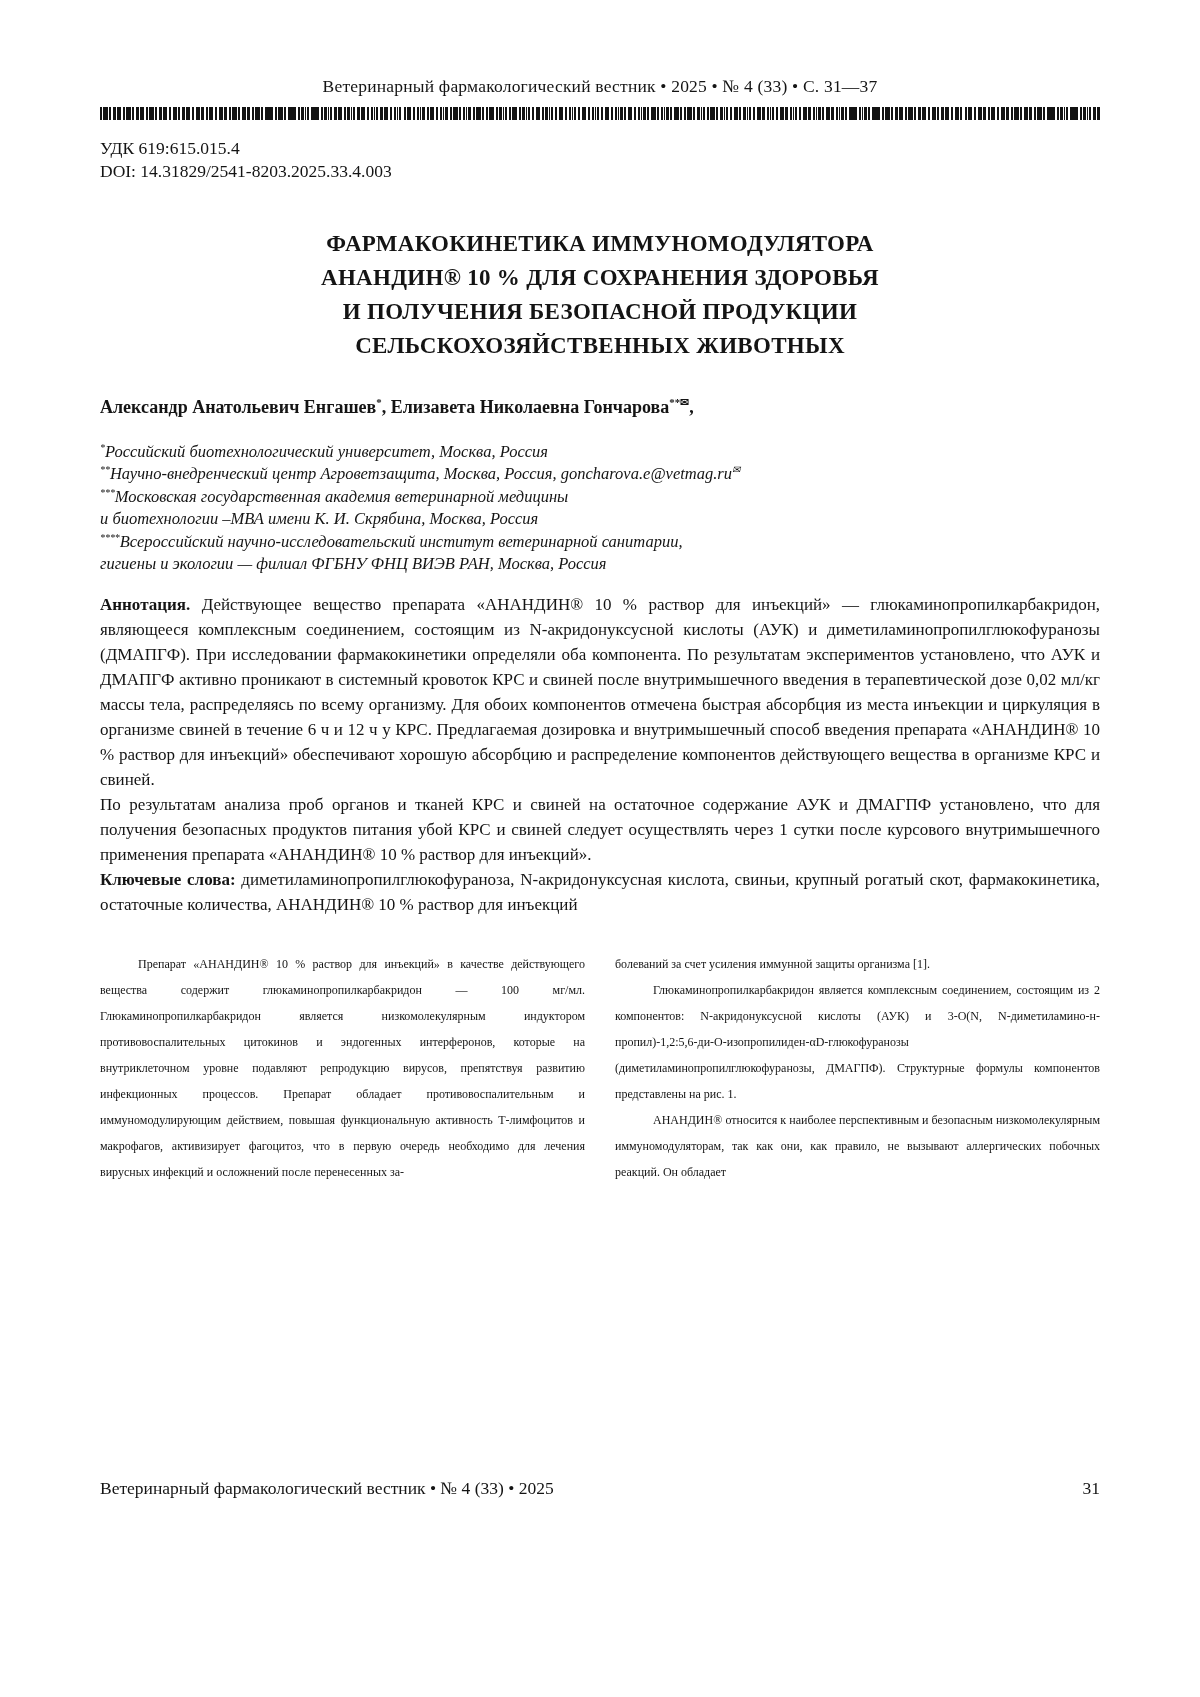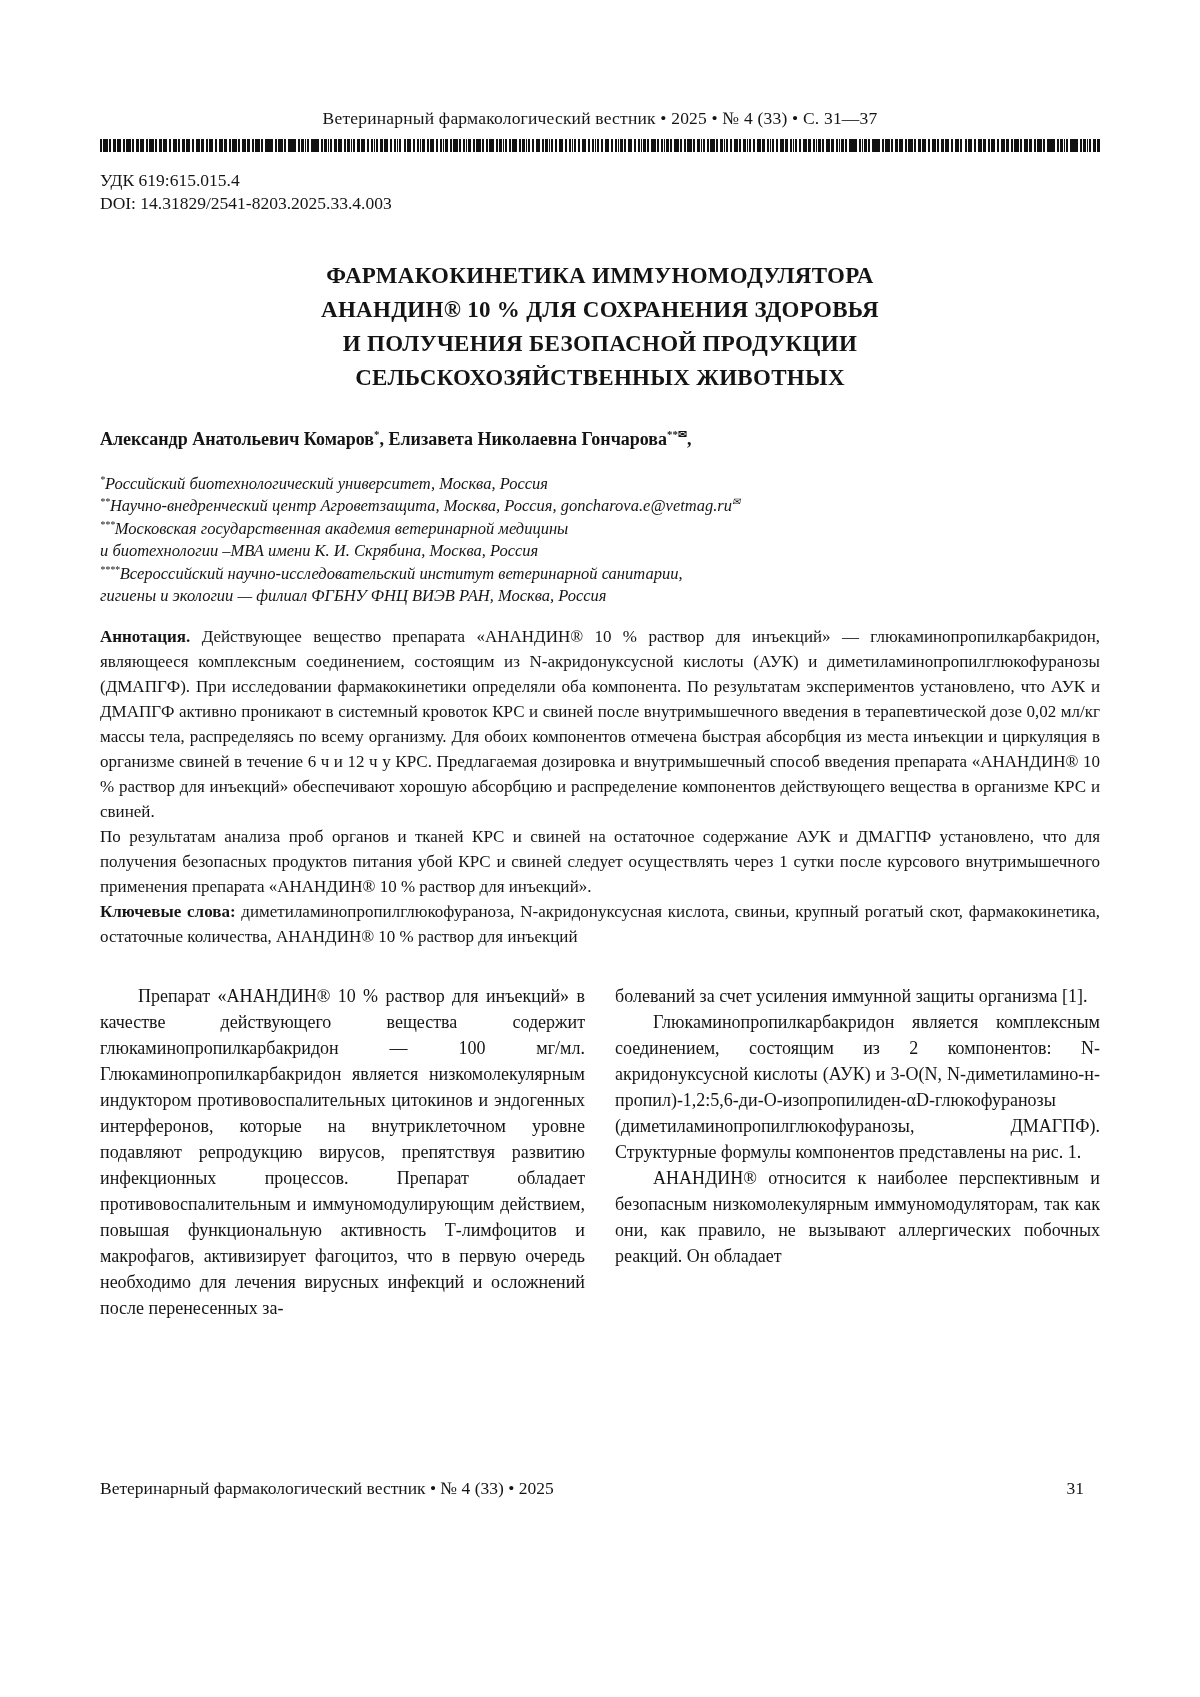--- a/index.html
+++ b/index.html
@@ -5,21 +5,21 @@
   * { margin: 0; padding: 0; box-sizing: border-box; }
   html, body { background: #ffffff; }
   .page {
     width: 1200px; height: 1697px; margin: 0 auto; position: relative;
     background: #ffffff; color: #141414;
     font-family: "Liberation Serif", "DejaVu Serif", serif;
     overflow: hidden;
   }
   .content { padding: 0 100px; }
 
-  .running-head { padding-top: 108px; text-align: center; font-size: 17.5px; letter-spacing: .2px; }
+  .running-head { padding-top: 76px; text-align: center; font-size: 17.5px; letter-spacing: .2px; }
 
   .barcode {
     margin-top: 10px; height: 13px;
     background-image:
       repeating-linear-gradient(90deg, #121212 0 2px, transparent 2px 4.6px),
       repeating-linear-gradient(90deg, #121212 0 1.2px, transparent 1.2px 3.3px);
   }
 
   .meta { margin-top: 17px; font-size: 17.5px; line-height: 23px; }
 
@@ -30,29 +30,29 @@
 
   .authors { margin-top: 32px; font-weight: bold; font-size: 18px; line-height: 24.5px; }
 
   .affils { margin-top: 21px; font-style: italic; font-size: 16.5px; line-height: 22.5px; }
   .affil a { color: inherit; text-decoration: none; font-style: italic; }
 
   .abstract { margin-top: 16px; font-size: 17px; line-height: 25px; text-align: justify; }
   .abstract p { margin: 0; }
   .abstract b { font-weight: bold; }
 
-  .body-cols { display: flex; gap: 30px; margin-top: 34px; font-size: 18px; line-height: 26px; text-align: justify; }
+  .body-cols { display: flex; gap: 30px; margin-top: 34px; font-size: 12px; line-height: 26px; text-align: justify; }
   .col { width: 485px; }
   .col p { margin: 0; }
   .col p.indent { text-indent: 38px; }
 
   .copyright-wrap { margin-top: 18px; border-top: 1px solid #3a3a3a; }
   .copyright { padding: 9px 0 0 38px; font-size: 17px; }
 
-  .bottom-line { position: absolute; left: 100px; right: 116px; top: 1478px; display: flex; justify-content: space-between; font-size: 17.5px; }
+  .bottom-line { position: absolute; left: 100px; right: 100px; top: 1478px; display: flex; justify-content: space-between; font-size: 17.5px; }
 </style>
 </head>
 <body>
 
 <div class="page">
   <div class="content">
 
     <div class="running-head">Ветеринарный фармакологический вестник • 2025 • № 4 (33) • С. 31—37</div>
 
     <div class="barcode"></div>
@@ -63,21 +63,21 @@
     </div>
 
     <h1 class="title">
         <span class="tl">ФАРМАКОКИНЕТИКА ИММУНОМОДУЛЯТОРА</span>
         <span class="tl">АНАНДИН® 10 % ДЛЯ СОХРАНЕНИЯ ЗДОРОВЬЯ</span>
         <span class="tl">И ПОЛУЧЕНИЯ БЕЗОПАСНОЙ ПРОДУКЦИИ</span>
         <span class="tl">СЕЛЬСКОХОЗЯЙСТВЕННЫХ ЖИВОТНЫХ</span>
       </h1>
 
     <div class="authors">
-      <div class="author-line"><span>Александр Анатольевич Комаров</span><sup><span>*</span><span></span></sup><span>, </span> <span>Елизавета Николаевна Гончарова</span><sup><span>**</span><span>✉</span></sup><span>,</span></div>
+      <div class="author-line"><span>Александр Анатольевич Енгашев</span><sup><span>*</span><span></span></sup><span>, </span> <span>Елизавета Николаевна Гончарова</span><sup><span>**</span><span>✉</span></sup><span>,</span></div>
     </div>
 
     <div class="affils">
       <p class="affil"><sup>*</sup><span>Российский биотехнологический университет, Москва, Россия</span><a href="#"></a><sup></sup></p>
       <p class="affil"><sup>**</sup><span>Научно-внедренческий центр Агроветзащита, Москва, Россия, </span><a href="#">goncharova.e@vetmag.ru</a><sup>✉</sup></p>
       <p class="affil"><sup>***</sup><span>Московская государственная академия ветеринарной медицины</span><a href="#"></a><sup></sup></p>
       <p class="affil"><sup></sup><span>и биотехнологии –МВА имени К. И. Скрябина, Москва, Россия</span><a href="#"></a><sup></sup></p>
       <p class="affil"><sup>****</sup><span>Всероссийский научно-исследовательский институт ветеринарной санитарии,</span><a href="#"></a><sup></sup></p>
       <p class="affil"><sup></sup><span>гигиены и экологии — филиал ФГБНУ ФНЦ ВИЭВ РАН, Москва, Россия</span><a href="#"></a><sup></sup></p>
     </div>

